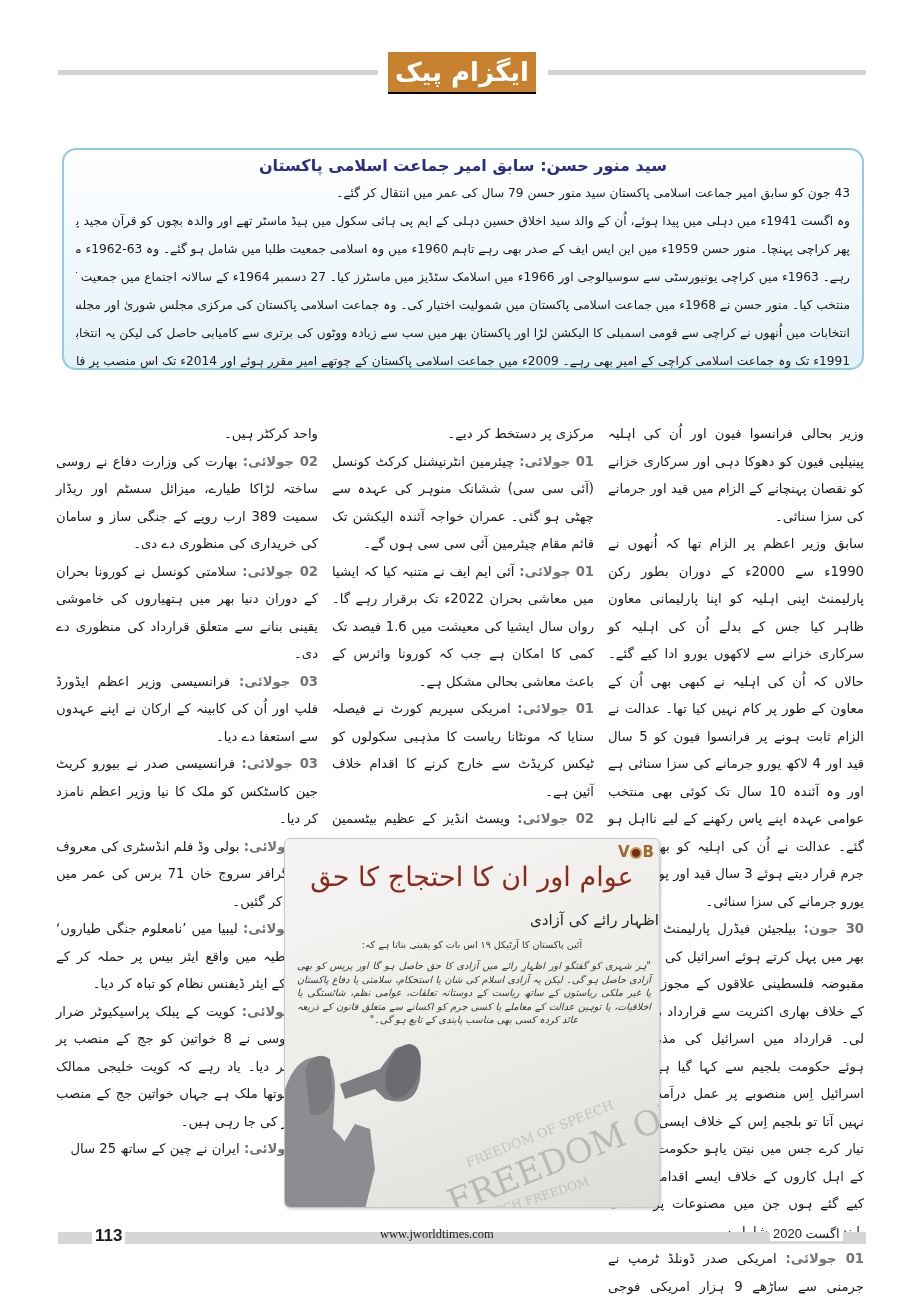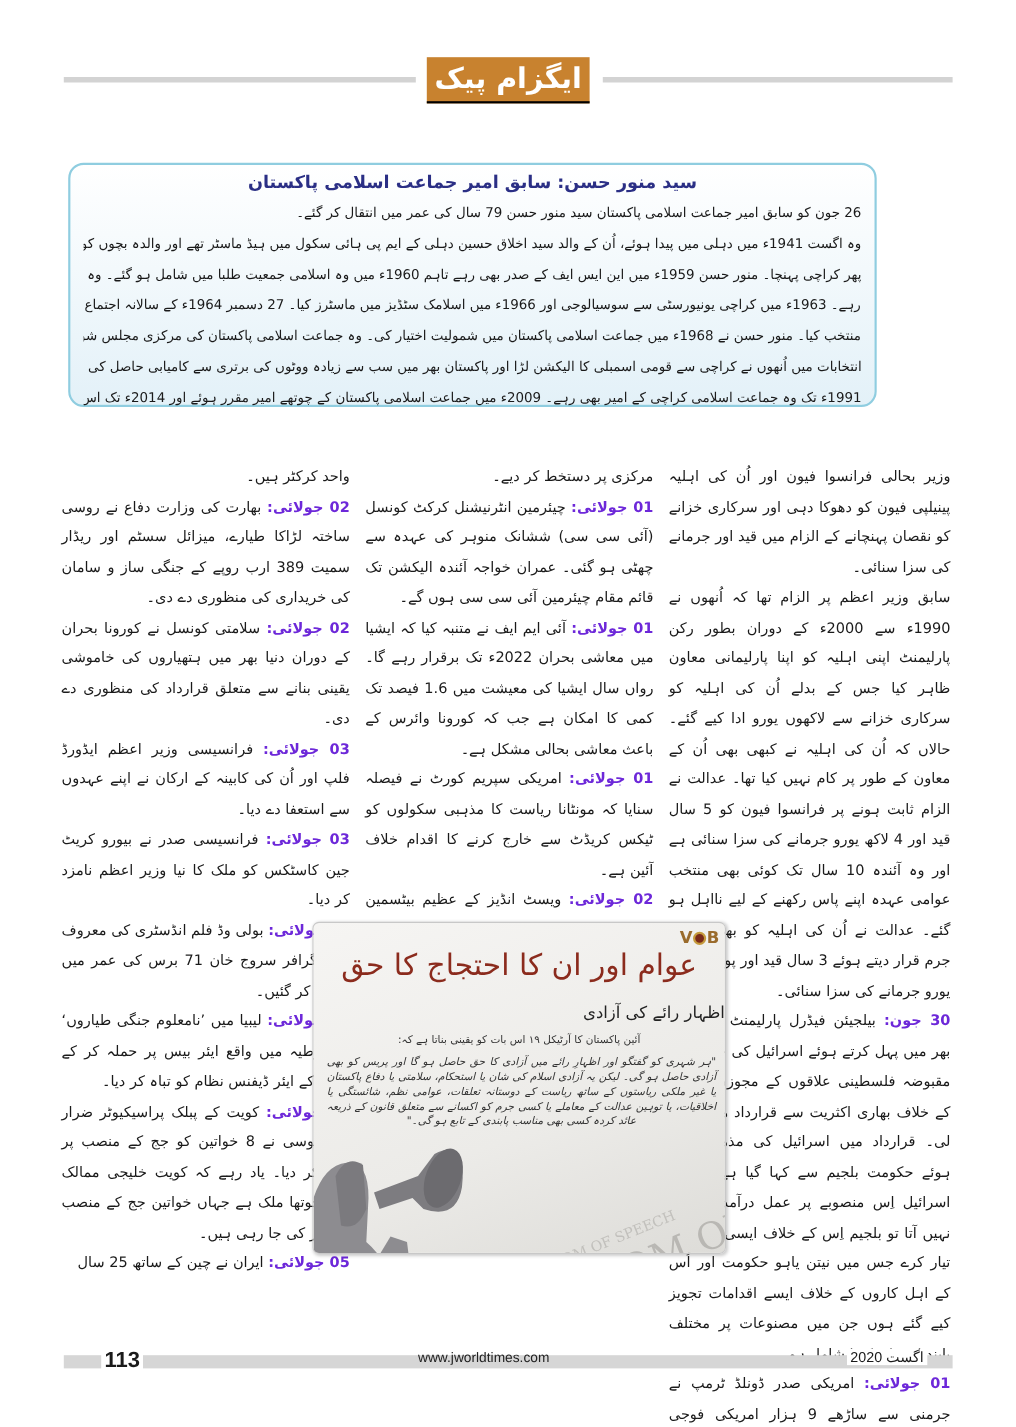--- a/index.html
+++ b/index.html
@@ -7,61 +7,61 @@
   body { position: relative; font-family: "DejaVu Sans", sans-serif; color: #1a1a1a; }
 
   .header-rule { position: absolute; top: 70px; height: 5px; background: #d3d3d3; }
   .header-rule.left { left: 58px; width: 320px; }
   .header-rule.right { left: 548px; width: 318px; }
   .section-badge { position: absolute; left: 388px; top: 52px; width: 148px; height: 42px;
     background: #c8822f; color: #fff; font-size: 26px; font-weight: bold;
     display: flex; align-items: center; justify-content: center; direction: rtl;
     border-bottom: 2px solid #000000; }
 
-  .bio-box { position: absolute; left: 62px; top: 148px; width: 735px; height: 222px;
+  .bio-box { position: absolute; left: 62px; top: 148px; width: 802px; height: 222px;
     border: 2px solid #8fcde0; border-radius: 14px;
     background: linear-gradient(#ffffff, #e3f1f8); padding: 6px 12px; direction: rtl; }
   .bio-title { text-align: center; color: #2b2f85; font-size: 16px; font-weight: bold; margin-bottom: 4px; }
   .bio-line { font-size: 12.2px; line-height: 28px; text-align: justify; text-align-last: right; white-space: nowrap; overflow: hidden; }
 
   .column { position: absolute; top: 420px; direction: rtl; font-size: 13.2px; line-height: 27.5px; }
   .col-right { left: 608px; width: 256px; }
   .col-mid { left: 332px; width: 262px; }
   .col-left { left: 56px; width: 262px; }
   .para { text-align: justify; text-align-last: right; margin-bottom: 0; }
-  .date-tag { color: #6d28d9; font-weight: bold; }
+  .date-tag { color: #737373; font-weight: bold; }
 
-  .promo { position: absolute; left: 284px; top: 838px; width: 376px; height: 302px;
+  .promo { position: absolute; left: 284px; top: 838px; width: 376px; height: 370px;
     border: 1px solid #c8c8c8; border-radius: 6px; overflow: hidden;
     background: linear-gradient(160deg, #f6f5f3 0%, #ecebe8 60%, #dddcd8 100%);
     box-shadow: 1px 1px 3px rgba(0,0,0,0.2); }
   .promo-logo { position: absolute; right: 6px; top: 4px; font-weight: bold; font-size: 15px; color: #9a6b2c; letter-spacing: -1px; }
   .promo-logo .dot { display: inline-block; width: 12px; height: 12px; border-radius: 50%; background: #7a2a1a; border: 2px solid #c59a3c; vertical-align: middle; margin: 0 1px; }
   .promo-title { position: absolute; top: 22px; left: 0; right: 0; text-align: center; direction: rtl;
     color: #8b2b1d; font-size: 27px; font-family: "DejaVu Serif", serif; }
   .promo-subtitle { position: absolute; top: 72px; left: 0; right: 0; text-align: right; direction: rtl; font-size: 15px; font-weight: normal; color: #222; }
   .promo-intro { position: absolute; top: 100px; left: 0; right: 0; text-align: center; direction: rtl; font-size: 9.5px; color: #333; }
   .promo-quote { position: absolute; top: 120px; left: 12px; right: 8px; direction: rtl; font-size: 9.6px; line-height: 13.5px; color: #333; text-align: justify; text-align-last: center; font-style: italic; }
   .promo-art { position: absolute; left: 0; top: 190px; width: 376px; height: 180px; }
 
   .footer-bar { position: absolute; left: 58px; top: 1232px; width: 808px; height: 12px; background: #d6d6d6; }
-  .page-number { position: absolute; left: 92px; top: 1226px; background: #fff; padding: 0 3px; font-size: 20px; font-weight: bold; font-family: "Liberation Sans", sans-serif; }
-  .site-url { position: absolute; left: 380px; top: 1227px; font-size: 12.5px; font-family: Liberation Sans, sans-serif; color: #222; }
+  .page-number { position: absolute; left: 92px; top: 1226px; background: #fff; padding: 0 3px; font-size: 17px; font-weight: bold; font-family: "Liberation Sans", sans-serif; }
+  .site-url { position: absolute; left: 380px; top: 1227px; font-size: 12.5px; font-family: Liberation Serif, serif; color: #222; }
   .issue-date { position: absolute; left: 770px; top: 1226px; background: #fff; padding: 0 3px; font-size: 13px; direction: rtl; font-family: "Liberation Sans", sans-serif; }
 </style>
 </head>
 <body>
 
 <div class="header-rule left"></div>
 <div class="section-badge">ایگزام پیک</div>
 <div class="header-rule right"></div>
 
 <div class="bio-box">
   <div class="bio-title">سید منور حسن: سابق امیر جماعت اسلامی پاکستان</div>
-  <div class="bio-line">26 جون کو سابق امیر جماعت اسلامی پاکستان سید منور حسن 79 سال کی عمر میں انتقال کر گئے۔</div>
+  <div class="bio-line">43 جون کو سابق امیر جماعت اسلامی پاکستان سید منور حسن 79 سال کی عمر میں انتقال کر گئے۔</div>
   <div class="bio-line">وہ اگست 1941ء میں دہلی میں پیدا ہوئے، اُن کے والد سید اخلاق حسین دہلی کے ایم پی ہائی سکول میں ہیڈ ماسٹر تھے اور والدہ بچوں کو قرآن مجید پڑھاتی تھیں۔ اُن کا خاندان 47ء میں دہلی سے لاہور اور</div>
   <div class="bio-line">پھر کراچی پہنچا۔ منور حسن 1959ء میں این ایس ایف کے صدر بھی رہے تاہم 1960ء میں وہ اسلامی جمعیت طلبا میں شامل ہو گئے۔ وہ 63-1962ء میں اسلامی جمعیت طلبا جامعہ کراچی کے ناظم بھی</div>
   <div class="bio-line">رہے۔ 1963ء میں کراچی یونیورسٹی سے سوسیالوجی اور 1966ء میں اسلامک سٹڈیز میں ماسٹرز کیا۔ 27 دسمبر 1964ء کے سالانہ اجتماع میں جمعیت کے ارکان نے انھیں اسلامی جمعیت طلبا کا ناظم اعلیٰ</div>
   <div class="bio-line">منتخب کیا۔ منور حسن نے 1968ء میں جماعت اسلامی پاکستان میں شمولیت اختیار کی۔ وہ جماعت اسلامی پاکستان کی مرکزی مجلس شوریٰ اور مجلس عاملہ کے بھی رکن منتخب ہوئے۔ مارچ 1977ء کے عام</div>
   <div class="bio-line">انتخابات میں اُنھوں نے کراچی سے قومی اسمبلی کا الیکشن لڑا اور پاکستان بھر میں سب سے زیادہ ووٹوں کی برتری سے کامیابی حاصل کی لیکن یہ انتخابات کالعدم ہو گئے اور اسمبلی کام نہ کر سکی۔ 1989ء سے</div>
   <div class="bio-line">1991ء تک وہ جماعت اسلامی کراچی کے امیر بھی رہے۔ 2009ء میں جماعت اسلامی پاکستان کے چوتھے امیر مقرر ہوئے اور 2014ء تک اس منصب پر فائز رہے۔</div>
 </div>
 
 <div class="column col-right">
   <p class="para"><span class="date-tag"></span><span>وزیر بحالی فرانسوا فیون اور اُن کی اہلیہ پینیلپی فیون کو دھوکا دہی اور سرکاری خزانے کو نقصان پہنچانے کے الزام میں قید اور جرمانے کی سزا سنائی۔</span></p>

